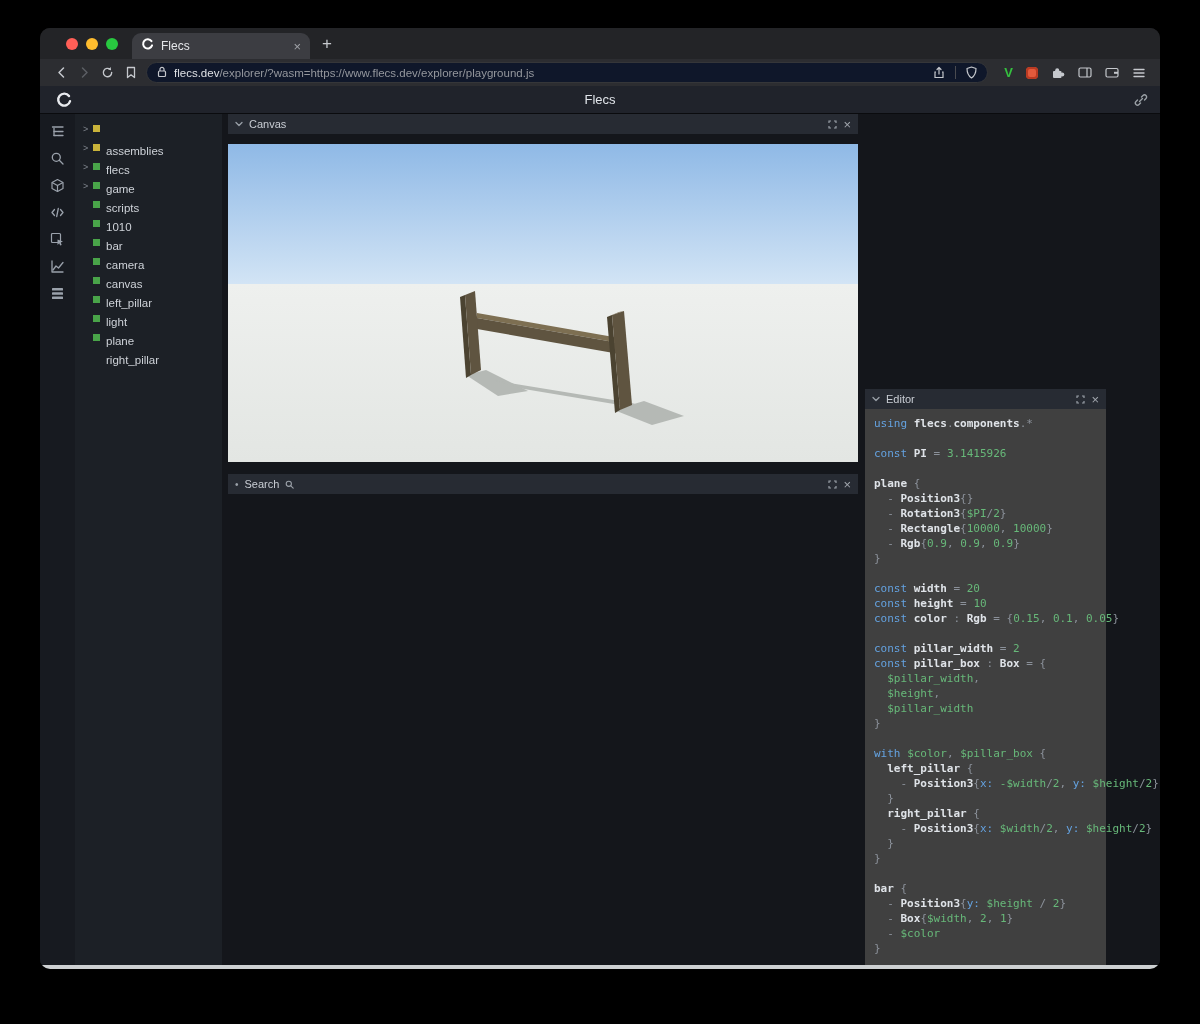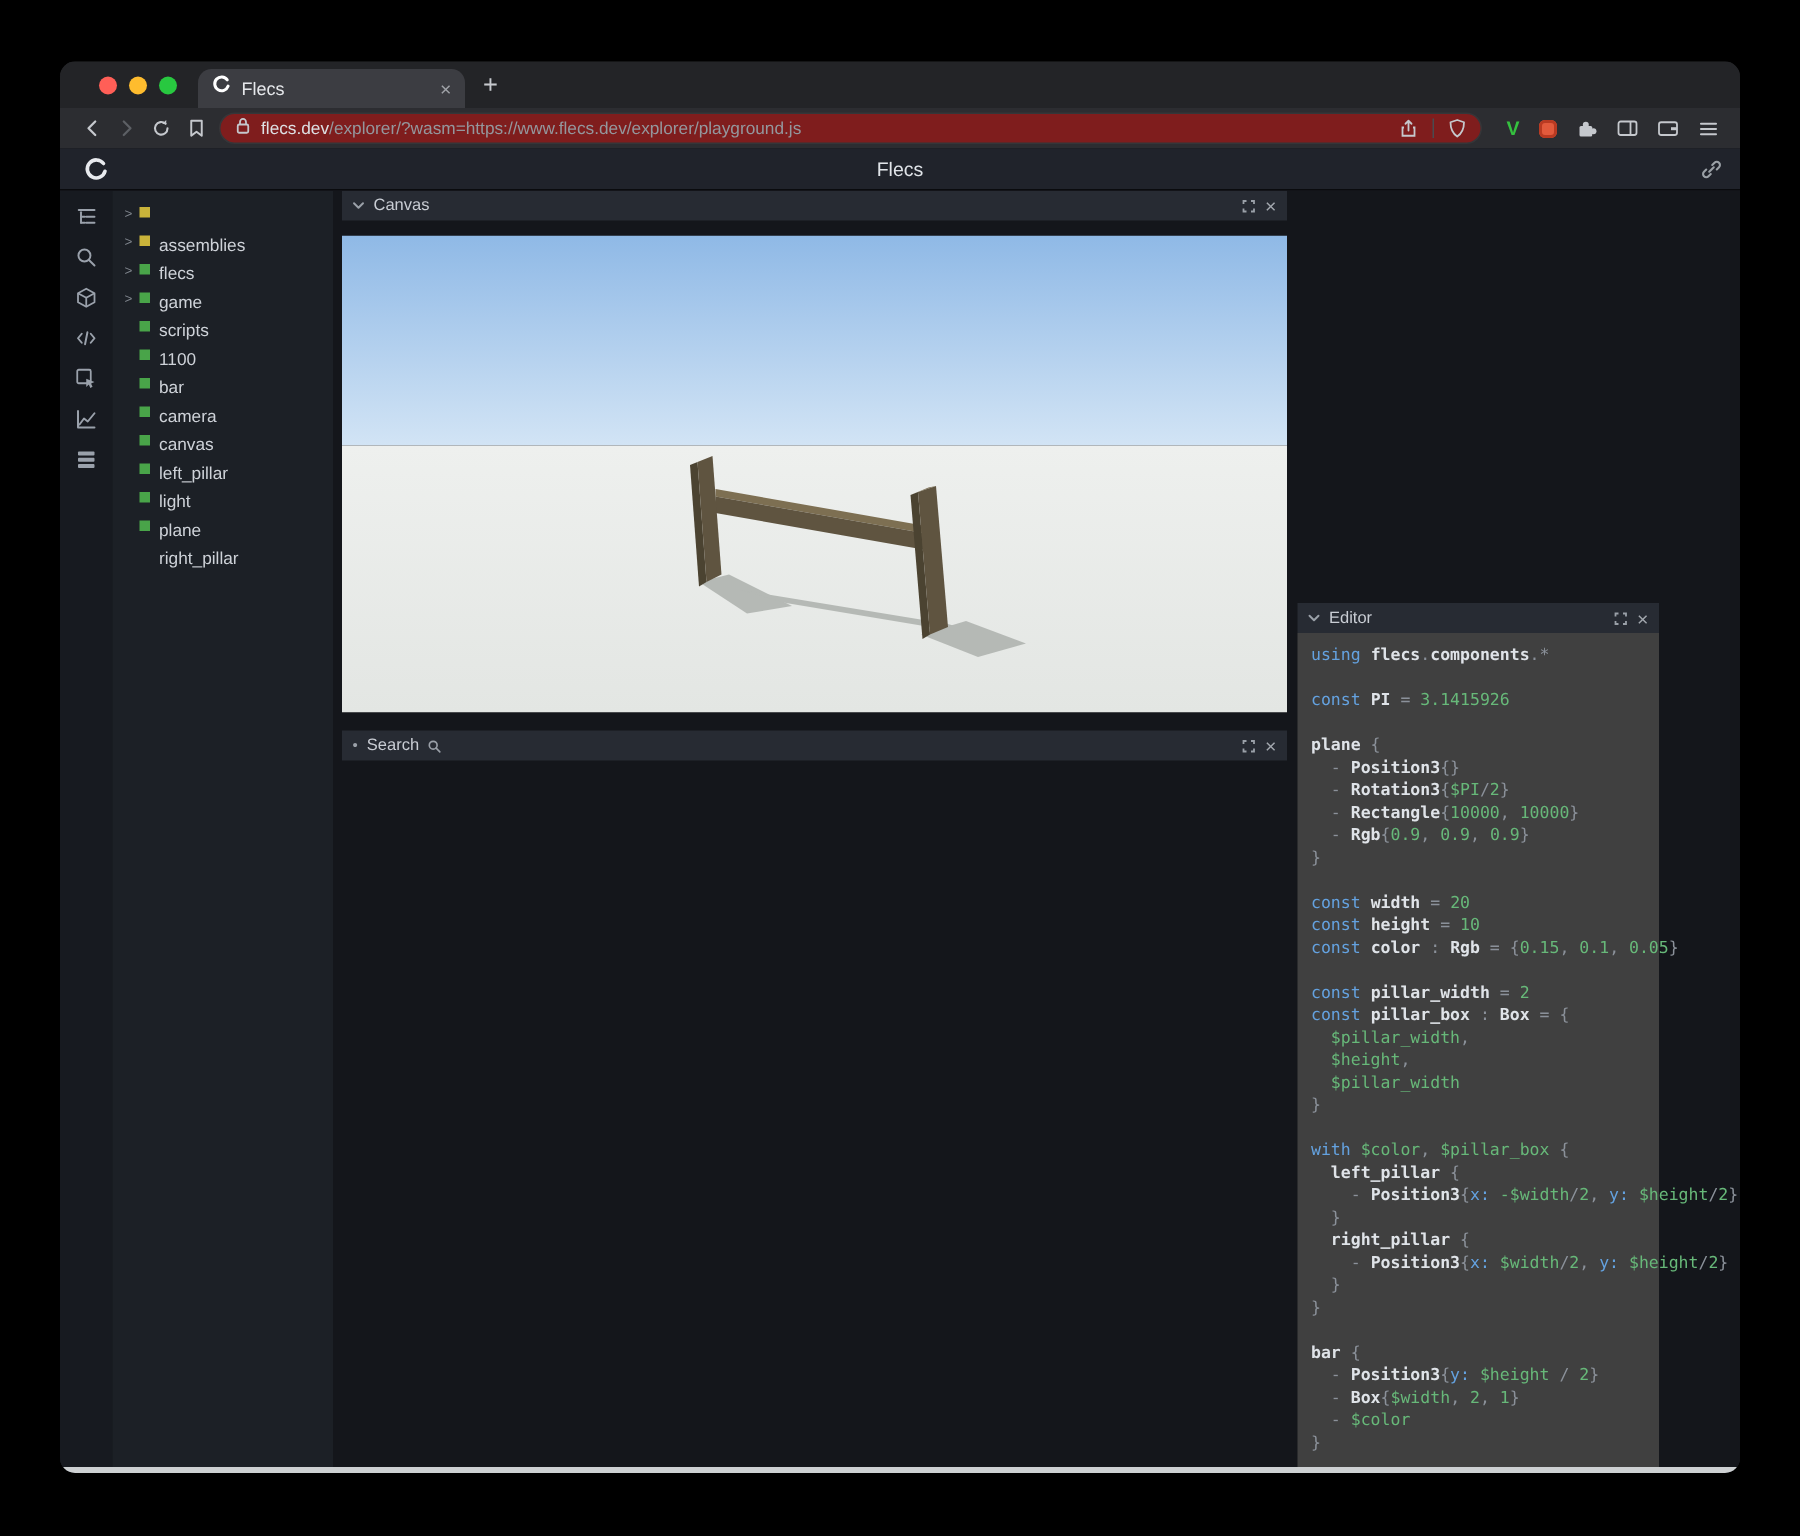--- a/index.html
+++ b/index.html
@@ -1,36 +1,36 @@
 <!DOCTYPE html>
 <html><head>
 <meta charset="utf-8">
 <style>
   * { margin:0; padding:0; box-sizing:border-box; }
   html,body { width:1200px; height:1024px; background:#000; overflow:hidden;
               font-family:"Liberation Sans", sans-serif; }
 
-  .window { position:absolute; left:40px; top:41px; width:1120px; height:941px;
+  .window { position:absolute; left:40px; top:28px; width:1120px; height:941px;
             border-radius:10px; overflow:hidden; background:#202124; }
 
   
   .tabbar { height:31px; background:#232427; display:flex; align-items:flex-end; }
   .traffic { display:flex; gap:8px; padding:0 14px 0 26px; align-self:center; }
   .tl { width:12px; height:12px; border-radius:50%; display:inline-block; }
   .tl.r { background:#ff5f57; } .tl.y { background:#febc2e; } .tl.g { background:#28c840; }
   .tab { width:178px; height:26px; background:#3c3d42; border-radius:9px 9px 0 0;
          display:flex; align-items:center; padding:0 9px; gap:7px; }
   .tab-title { flex:1; font-size:12px; color:#e5e7ea; }
   .tab-close { color:#a0a3a8; font-size:13px; line-height:1; cursor:default; }
   .newtab { color:#c6c9ce; font-size:17px; margin-left:12px; align-self:center; line-height:1; }
 
   
   .navbar { height:27px; background:#2c2d31; display:flex; align-items:center; padding:0 10px; }
   .nav-btn { width:23px; display:flex; justify-content:center; align-items:center; }
-  .addr { flex:1; height:21px; margin:0 8px 0 4px; background:#7f1d1d; border:1px solid #353639;
+  .addr { flex:1; height:21px; margin:0 8px 0 4px; background:#0f172a; border:1px solid #353639;
           border-radius:11px; display:flex; align-items:center; padding:0 10px; gap:7px;
           font-size:11.5px; white-space:nowrap; overflow:hidden; }
   .addr .host { color:#dde0e4; }
   .addr .path { color:#94979d; }
   .spacer { flex:1; }
   .vdiv { width:1px; height:13px; background:#4a4b50; margin:0 3px; }
   .extrow { display:flex; align-items:center; gap:13px; padding:0 4px 0 8px; }
   .vletter { color:#35c13f; font-size:13px; font-weight:bold; line-height:1; }
   .orangeball { width:12px; height:12px; border-radius:4px; background:#e25a3c;
                 display:inline-block; box-shadow:inset 0 0 0 2px #b93a22; }
@@ -283,21 +283,21 @@
             <span class="tree-label">game</span>
           </div>
           <div class="tree-row">
             <span class="tree-arrow">&gt;</span>
             <span class="tree-square" style="background: rgb(73, 164, 73);"></span>
             <span class="tree-label">scripts</span>
           </div>
           <div class="tree-row">
             <span class="tree-arrow"></span>
             <span class="tree-square" style="background: rgb(73, 164, 73);"></span>
-            <span class="tree-label">1100</span>
+            <span class="tree-label">1010</span>
           </div>
           <div class="tree-row">
             <span class="tree-arrow"></span>
             <span class="tree-square" style="background: rgb(73, 164, 73);"></span>
             <span class="tree-label">bar</span>
           </div>
           <div class="tree-row">
             <span class="tree-arrow"></span>
             <span class="tree-square" style="background: rgb(73, 164, 73);"></span>
             <span class="tree-label">camera</span>

